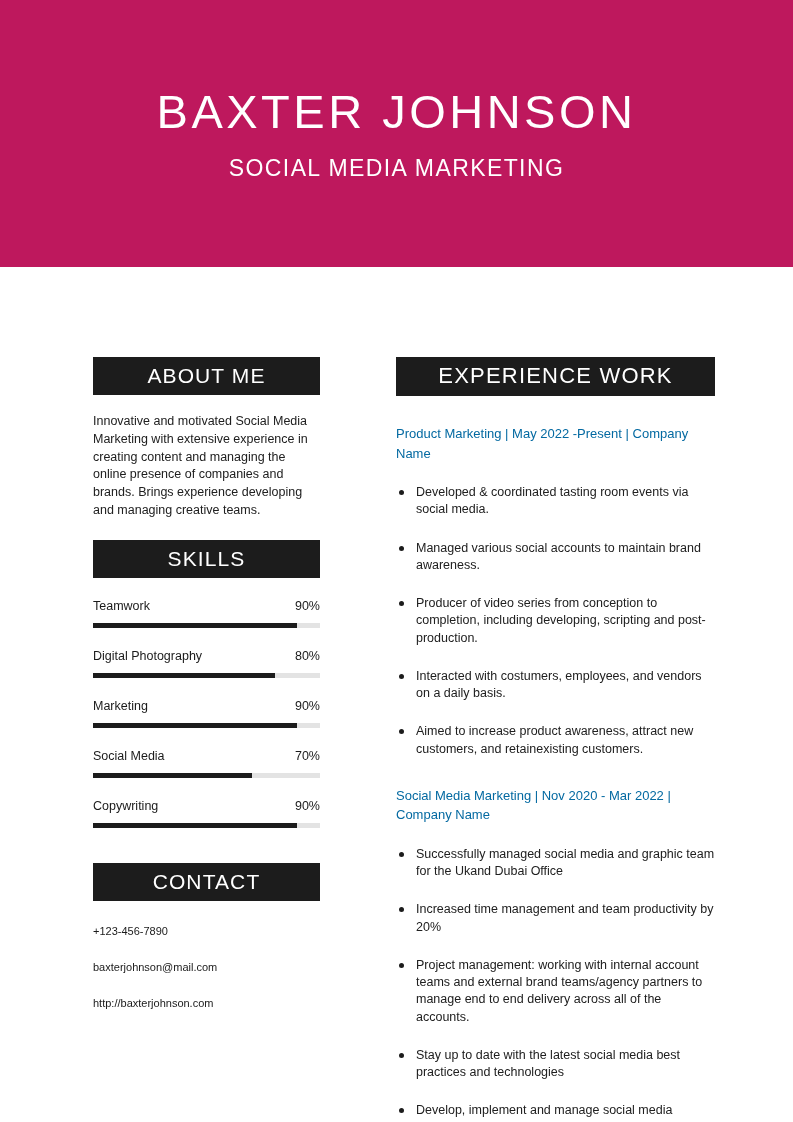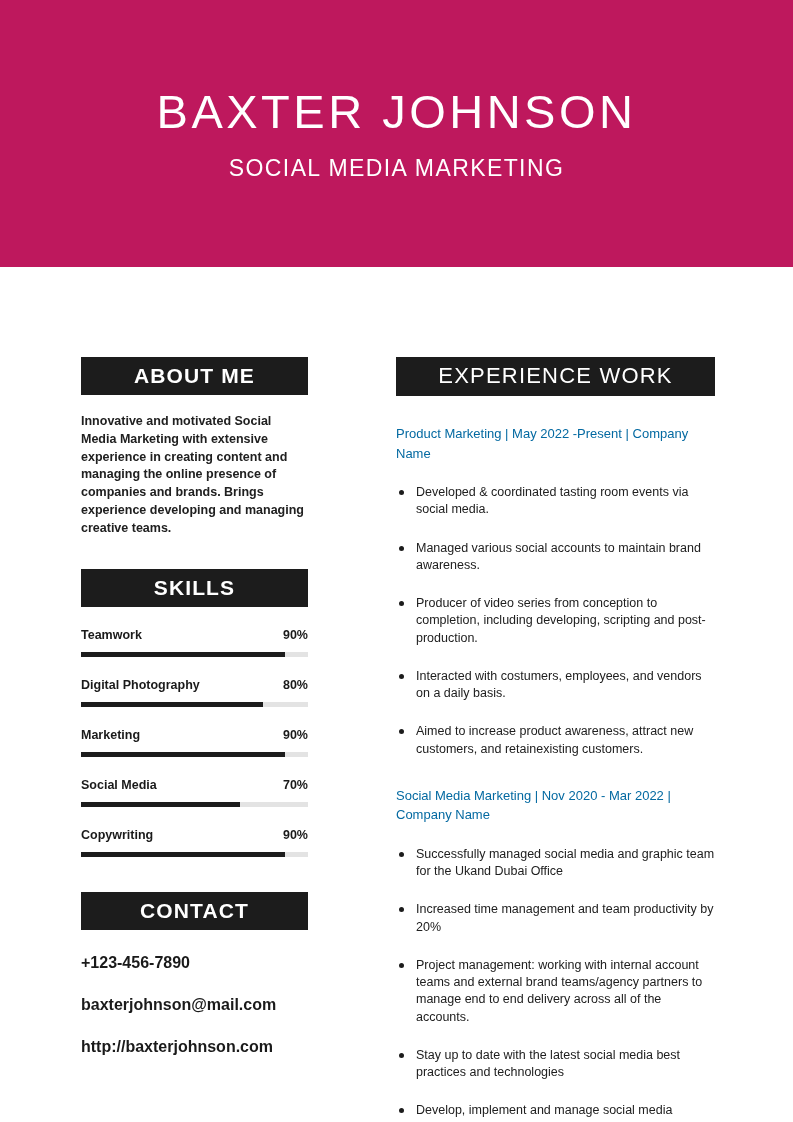--- a/index.html
+++ b/index.html
@@ -49,24 +49,23 @@
     font-size: 23px;
     letter-spacing: 1.4px;
     font-weight: 400;
     line-height: 1;
     white-space: nowrap;
   }
 
   
   .left-col {
     position: absolute;
-    left: 81px;
+    left: 93px;
     top: 357px;
     width: 227px;
-    font-weight: bold;
   }
   .right-col {
     position: absolute;
     left: 396px;
     top: 357px;
     width: 319px;
   }
 
   
   .section-bar {
@@ -86,21 +85,21 @@
   
   .about-text {
     margin-top: 18px;
     font-size: 12.5px;
     line-height: 1.42;
     color: #202020;
   }
 
   
   .skills {
-    margin-top: 32px;
+    margin-top: 20px;
   }
   .skill {
     margin-top: 21px;
   }
   .skill:first-child {
     margin-top: 19px;
   }
   .skill-row {
     display: flex;
     justify-content: space-between;
@@ -121,21 +120,21 @@
     top: 0;
     height: 5px;
     background: #1c1c1c;
   }
 
   
   .contact {
     margin-top: 35px;
   }
   .contact-item {
-    font-size: 16px;
+    font-size: 11px;
     color: #1a1a1a;
     margin-top: 24px;
   }
   .contact-item:first-of-type {
     margin-top: 26px;
   }
 
   
   .job {
     margin-top: 28px;

